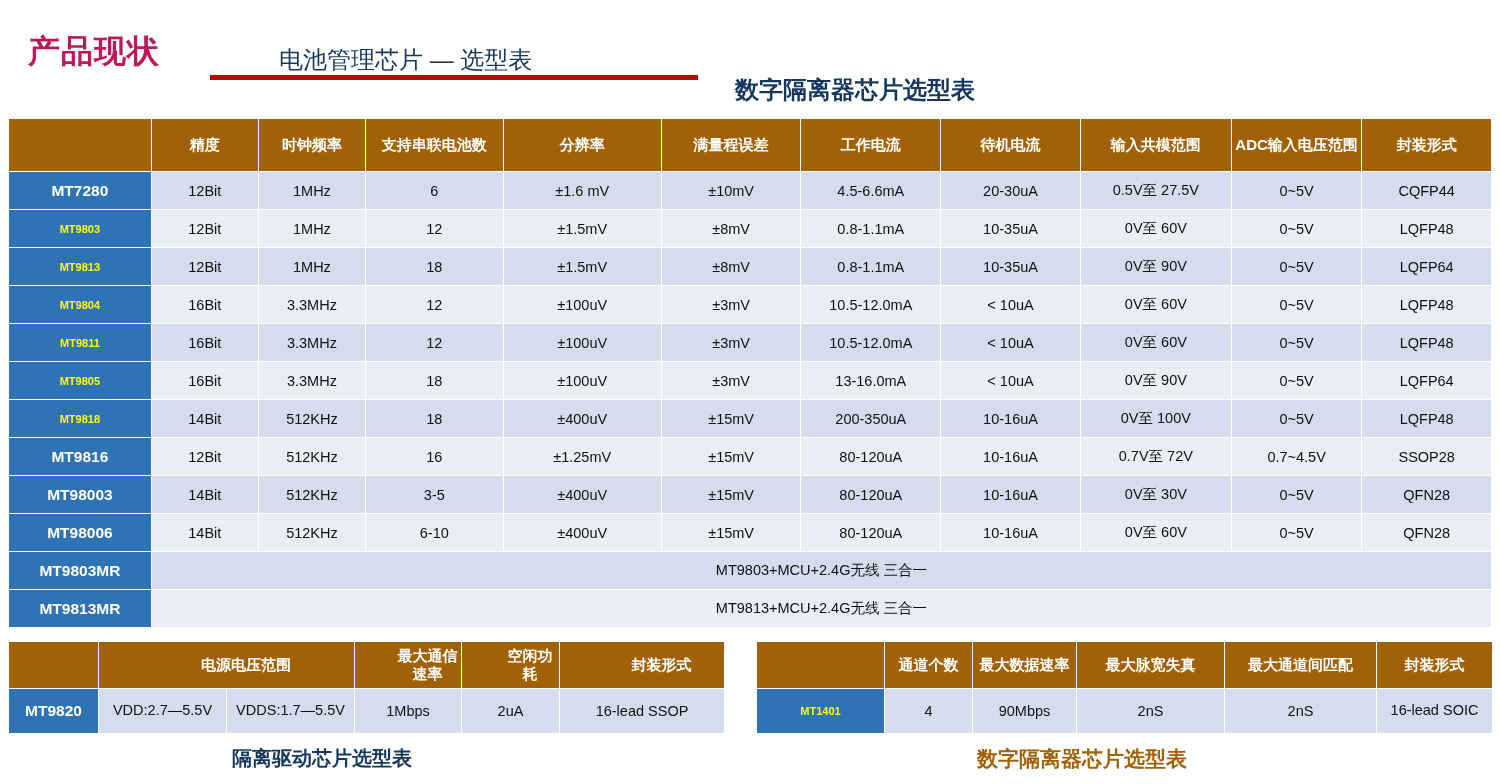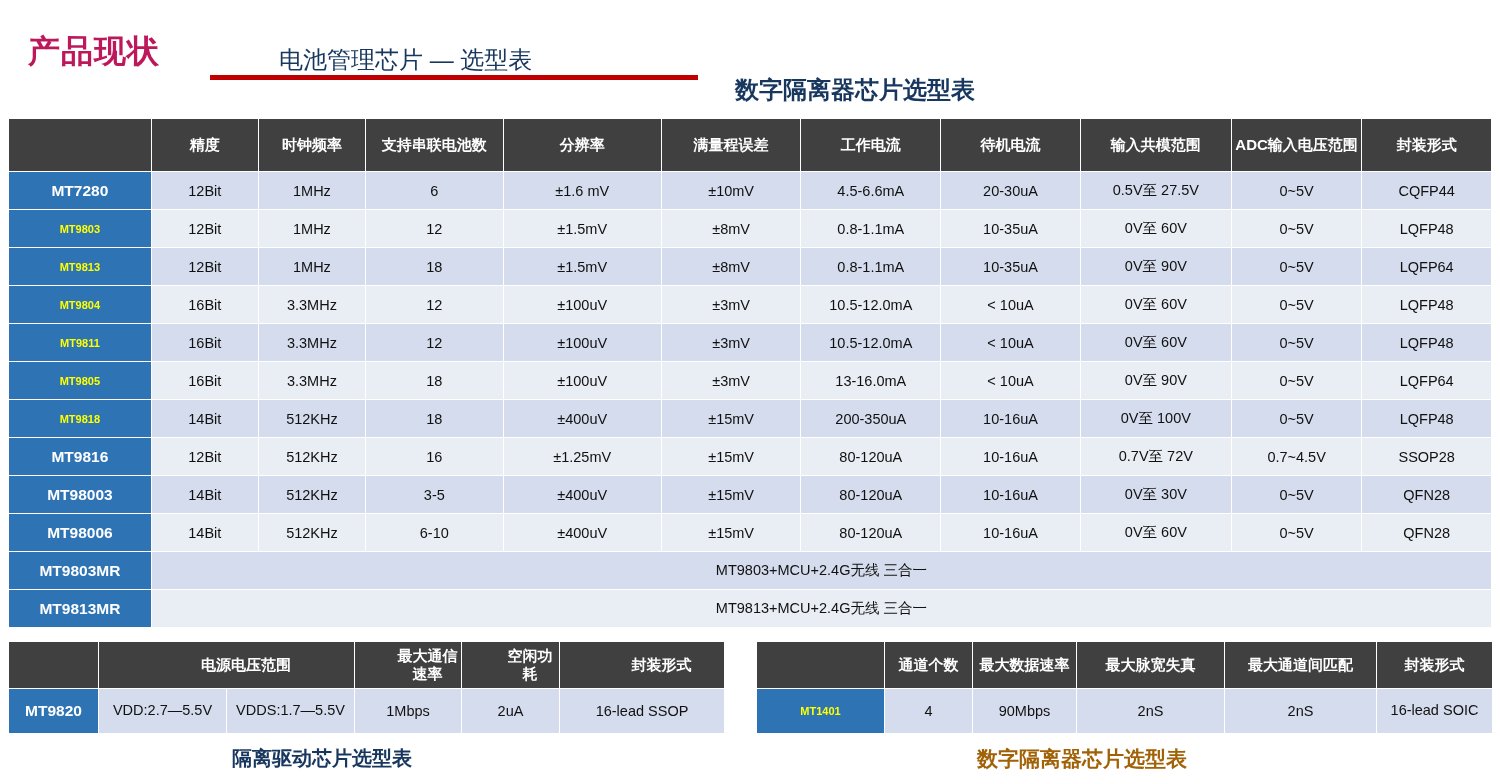--- a/index.html
+++ b/index.html
@@ -60,21 +60,21 @@
   }
   td, th {
     border: 1px solid #ffffff;
     font-size: 14.5px;
     text-align: center;
     vertical-align: middle;
     color: #111111;
     padding: 0;
   }
   .hdr {
-    background: #404040;
+    background: #a16207;
     color: #ffffff;
     font-weight: bold;
     font-size: 15px;
     line-height: 1.18;
   }
   .namecell {
     background: #2e74b5;
     color: #ffff00;
     font-weight: bold;
     font-size: 11px;

